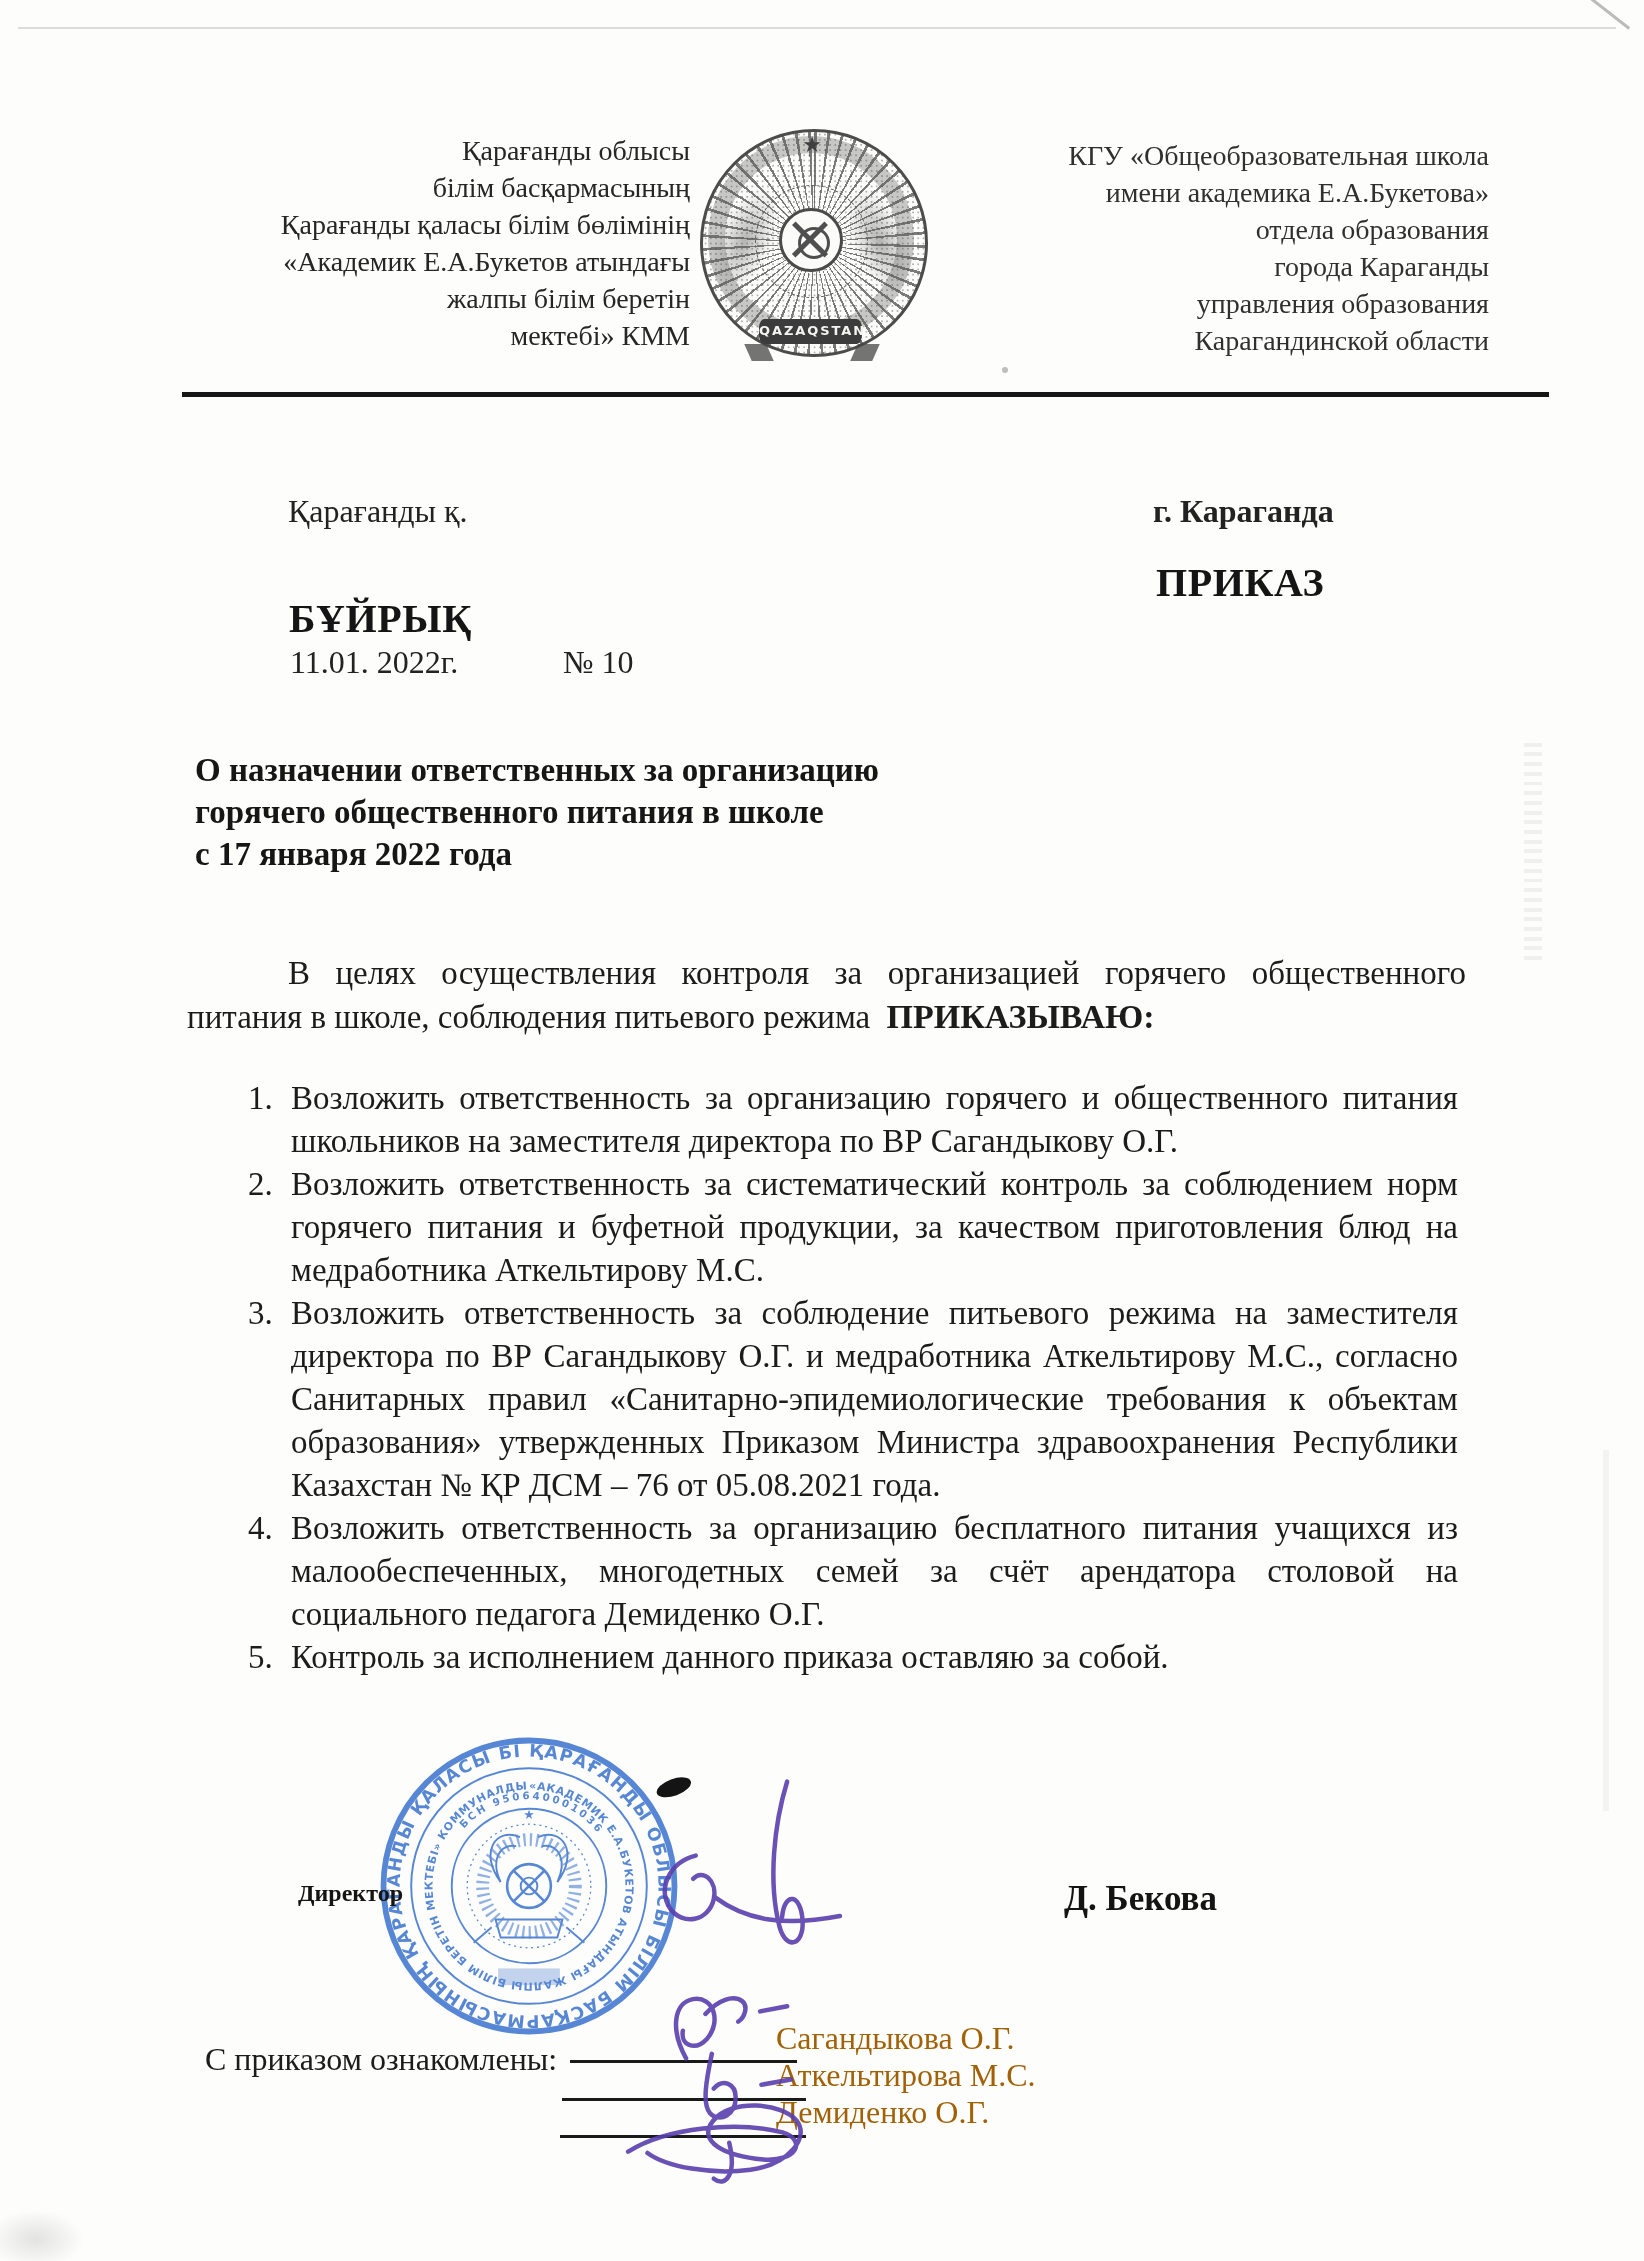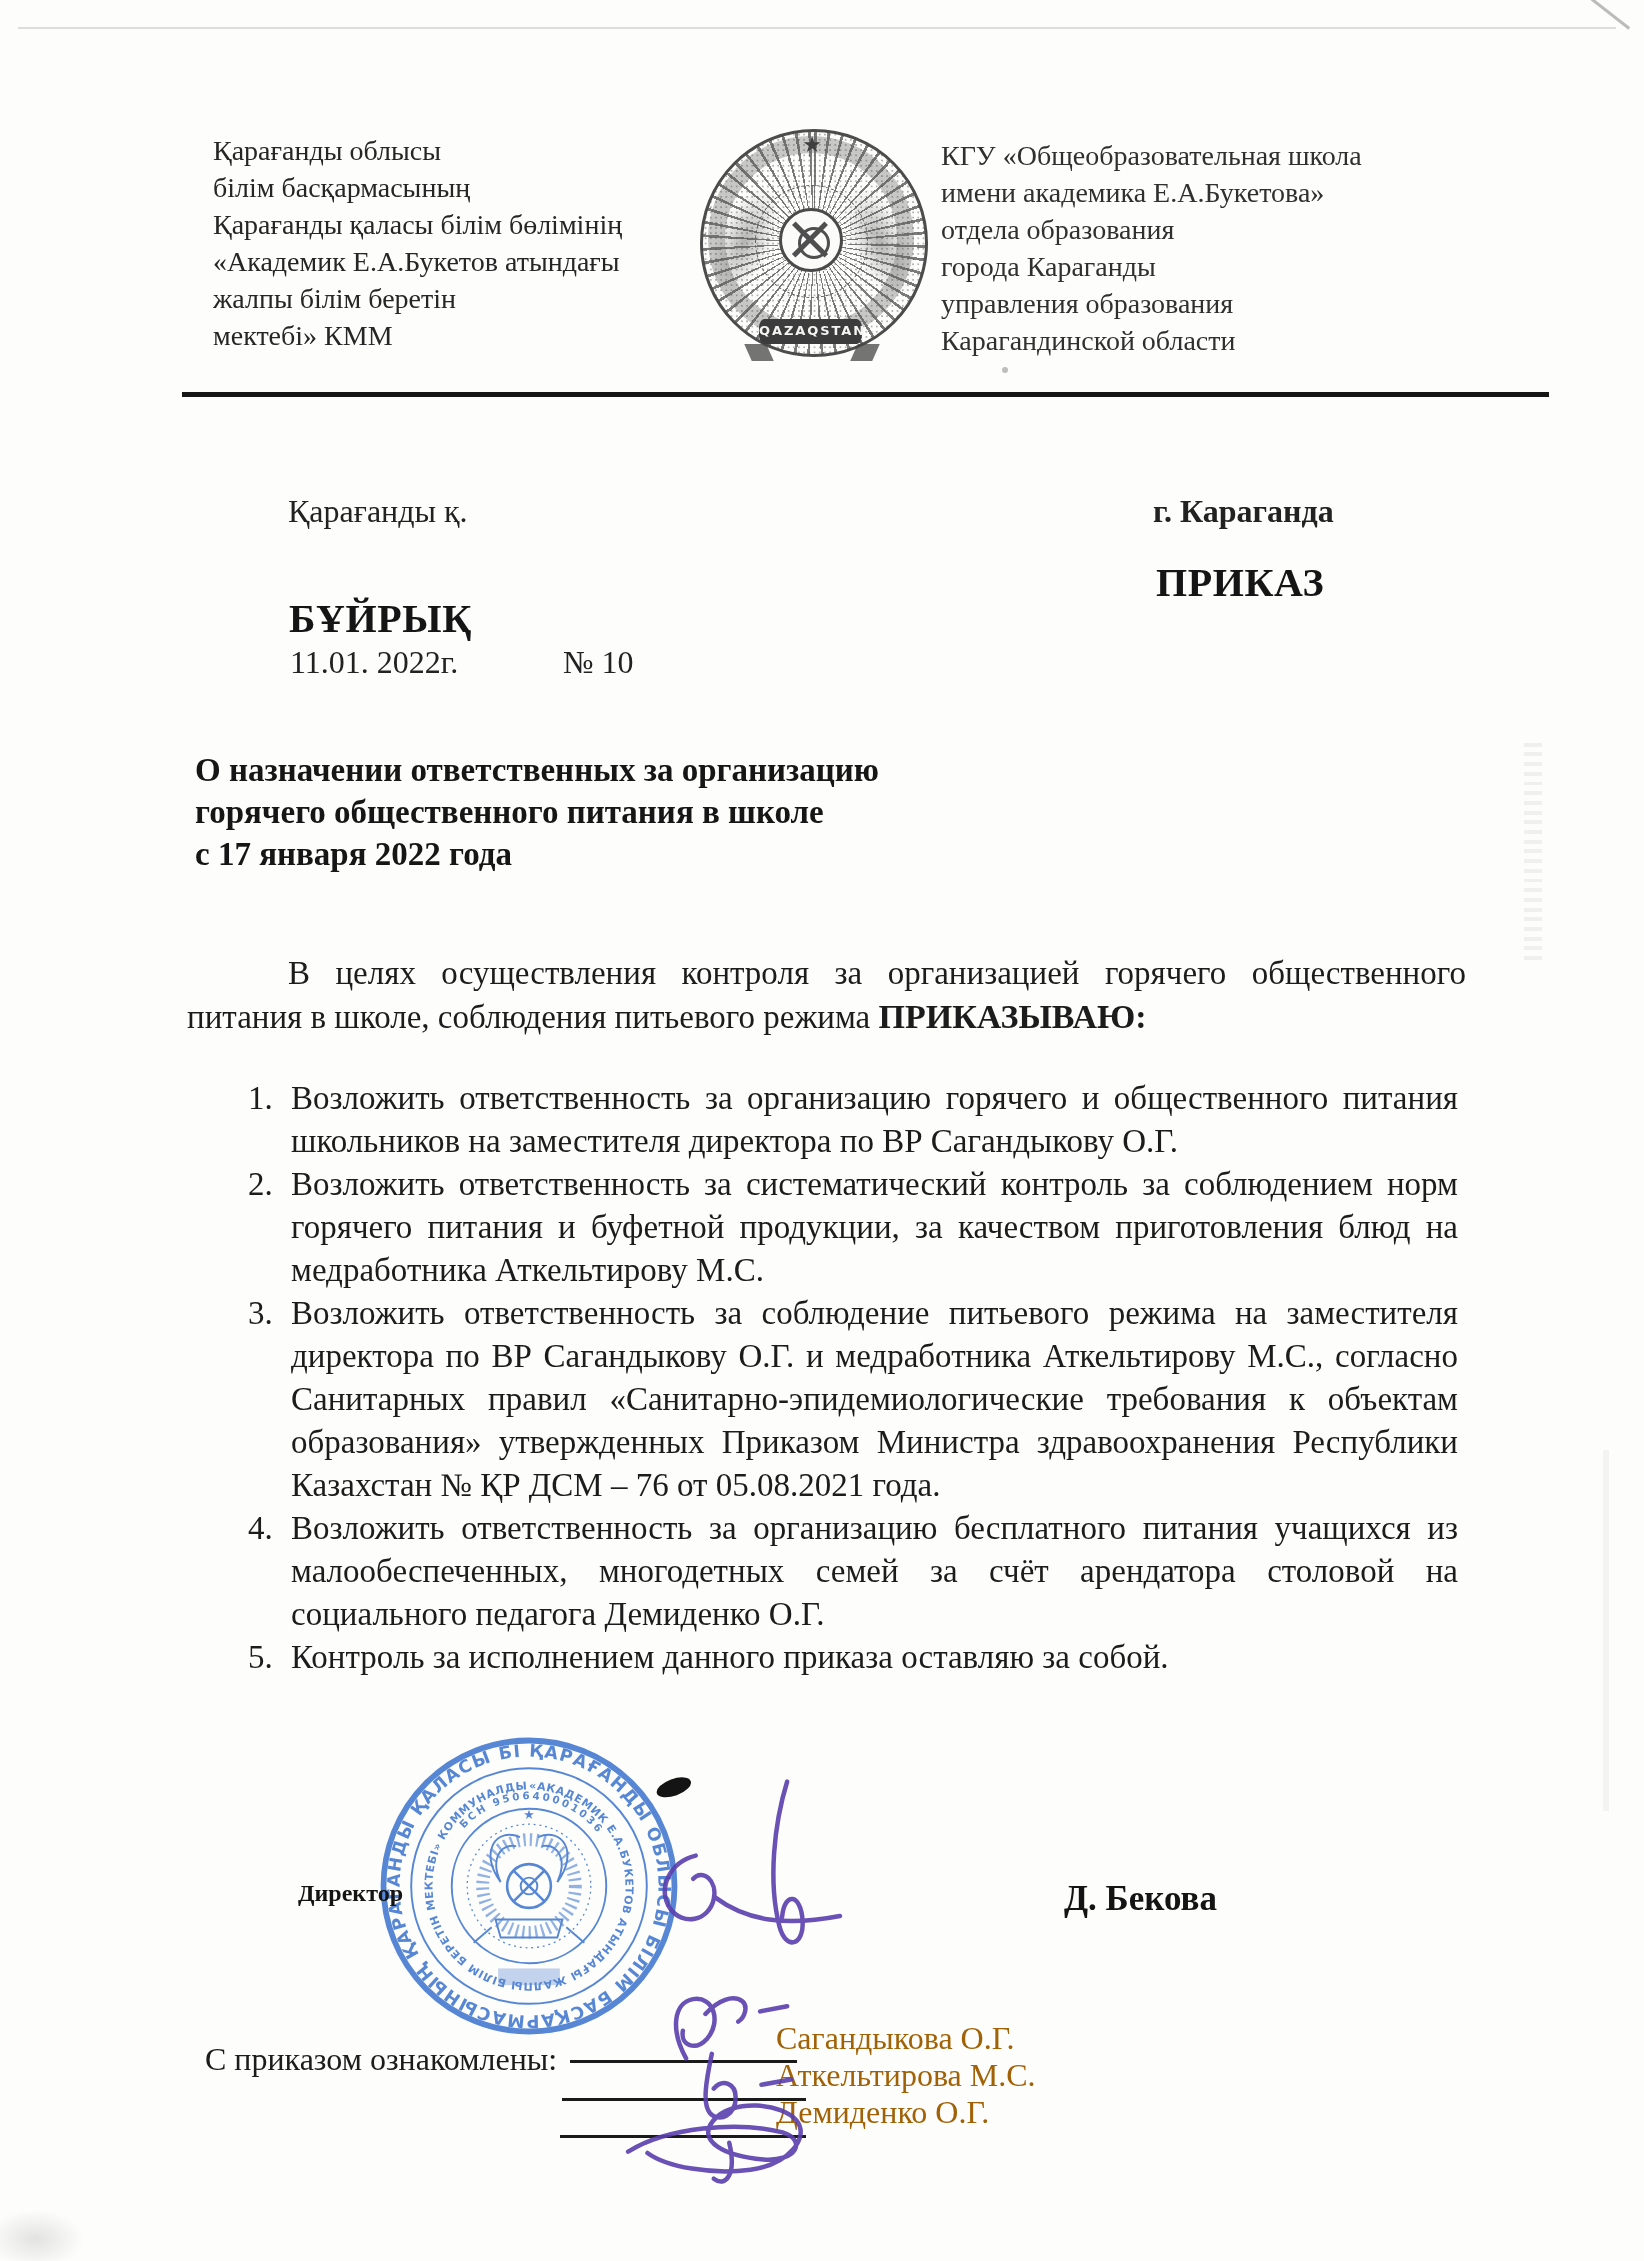--- a/index.html
+++ b/index.html
@@ -3,21 +3,21 @@
 <meta charset="utf-8">
 <style>
   html,body{margin:0;padding:0;background:#e8e8e8;}
   .page{
     position:relative; width:1644px; height:2261px; margin:0 auto;
     background:#fdfdfb; overflow:hidden; color:#1f1f1f;
     font-family:"Liberation Serif","DejaVu Serif",serif;
   }
   .abs{position:absolute;}
   
-  .org-block{line-height:37px; font-size:28px; text-align:left; color:#262626;}
+  .org-block{line-height:37px; font-size:28px; text-align:right; color:#262626;}
   .org-left{left:213px; top:132px; width:477px;}
   .org-right{left:941px; top:137px; width:548px; color:#30302f;}
   
   .emblem{left:700px; top:126px; width:224px; height:249px;}
   .emblem .disc{
     position:absolute; left:0; top:2.6px; width:222px; height:222px; border-radius:50%;
     border:3.2px solid #4c4c4c;
     background:
       repeating-conic-gradient(rgba(80,80,80,.75) 0deg 1.5deg, rgba(255,255,255,0) 1.5deg 7deg),
       radial-gradient(rgba(110,110,110,.55) 0.6px, rgba(255,255,255,0) 1px);
@@ -51,21 +51,21 @@
   
   .place{font-size:32px; color:#222;}
   .order-word{font-size:40px; font-weight:bold; letter-spacing:0.6px; color:#151515;}
   .dateline{font-size:32px; color:#222;}
   .dateline .num{position:absolute; left:273px; top:0; white-space:nowrap;}
   
   .subject{left:195px; top:749px; width:966px; font-size:33px; font-weight:bold; line-height:42px; color:#161616;}
   
   .preamble{left:187px; top:952px; width:1279px; font-size:33px; line-height:43px;
     text-align:justify; text-indent:101px; color:#1c1c1c;}
-  .preamble b{font-size:34px;}
+  .preamble b{font-size:34px;margin-left:8px;}
   .items{left:248px; top:1077px; width:1210px; font-size:33px; line-height:43px; color:#1c1c1c;}
   .item{position:relative; padding-left:43px; text-align:justify;}
   .item .num{position:absolute; left:0; top:0;}
   
   .director{left:298px; top:1880px; font-size:24px; font-weight:bold; color:#141414;}
   .director-name{left:1064px; top:1879px; font-size:35px; font-weight:bold; color:#141414;}
   .ack-label{left:205px; top:2041px; font-size:32px; color:#1c1c1c;}
   .sig-line{position:absolute; height:3.2px; background:#1a1a1a;}
   .ack-names{left:776px; top:2020px; font-size:32px; line-height:37px; color:#a16207;}
   

